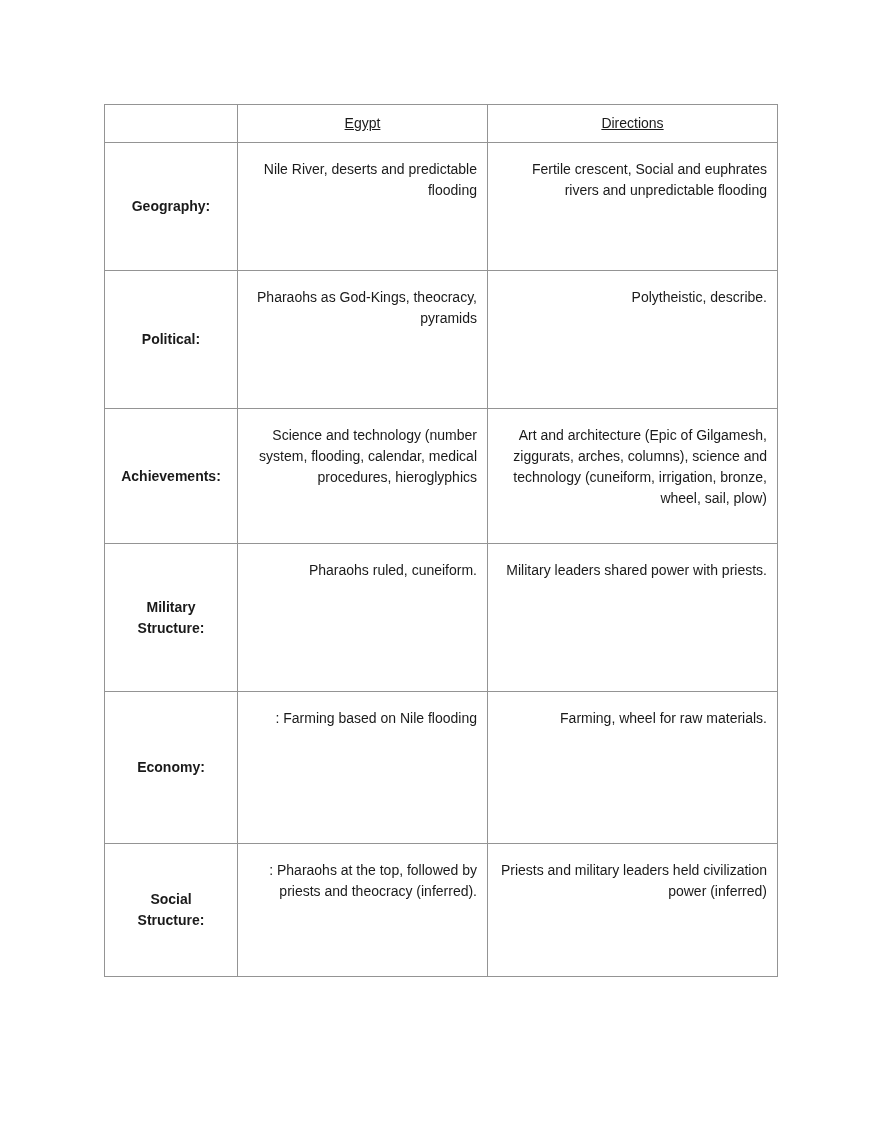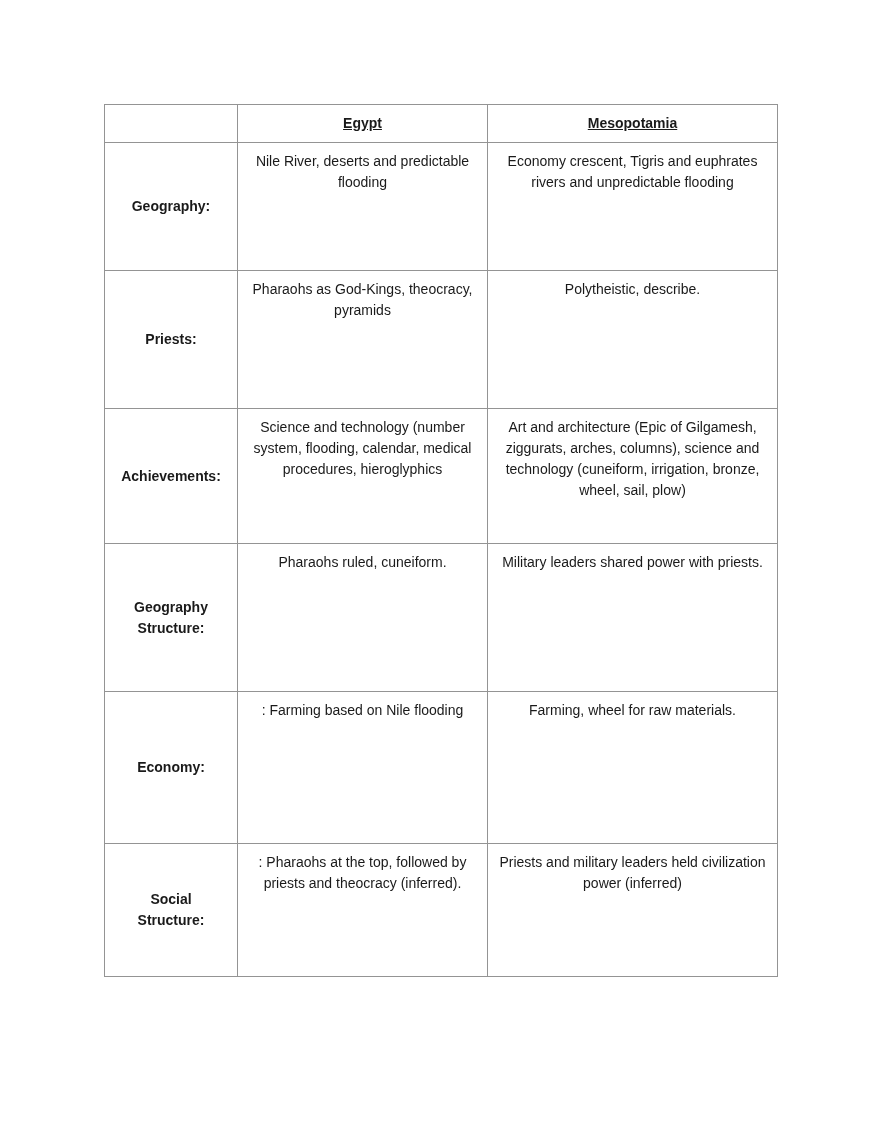--- a/index.html
+++ b/index.html
@@ -34,35 +34,35 @@
     line-height: 21px;
   }
   table.compare td, table.compare th {
     border: 1px solid #949494;
   }
   col.c-label { width: 133px; }
   col.c-egypt { width: 250px; }
   col.c-meso  { width: 290px; }
   tr.head th {
     height: 38px;
-    font-weight: bold;
+    font-weight: normal;
     text-decoration: underline;
     text-align: center;
     vertical-align: middle;
   }
   td.row-label {
     font-weight: bold;
     text-align: center;
     vertical-align: middle;
     padding: 6px 12px;
   }
   td.cell {
     vertical-align: top;
-    text-align: center;
-    padding: 8px 10px;
+    text-align: right;
+    padding: 16px 10px;
   }
   tr.r0 { height: 128px; }
   tr.r1 { height: 138px; }
   tr.r2 { height: 135px; }
   tr.r3 { height: 148px; }
   tr.r4 { height: 152px; }
   tr.r5 { height: 133px; }
 </style>
 </head>
 <body>
@@ -73,43 +73,43 @@
   <table class="compare">
     <colgroup>
       <col class="c-label">
       <col class="c-egypt">
       <col class="c-meso">
     </colgroup>
     <tbody>
       <tr class="head">
         <th></th>
         <th>Egypt</th>
-        <th>Mesopotamia</th>
+        <th>Directions</th>
       </tr>
 
       <tr class="r0">
         <td class="row-label">Geography:</td>
         <td class="cell">Nile River, deserts and predictable flooding</td>
-        <td class="cell">Economy crescent, Tigris and euphrates rivers and unpredictable flooding</td>
+        <td class="cell">Fertile crescent, Social and euphrates rivers and unpredictable flooding</td>
       </tr>
 
       <tr class="r1">
-        <td class="row-label">Priests:</td>
+        <td class="row-label">Political:</td>
         <td class="cell">Pharaohs as God-Kings, theocracy, pyramids</td>
         <td class="cell">Polytheistic, describe.</td>
       </tr>
 
       <tr class="r2">
         <td class="row-label">Achievements:</td>
         <td class="cell">Science and technology (number system, flooding, calendar, medical procedures, hieroglyphics</td>
         <td class="cell">Art and architecture (Epic of Gilgamesh, ziggurats, arches, columns), science and technology (cuneiform, irrigation, bronze, wheel, sail, plow)</td>
       </tr>
 
       <tr class="r3">
-        <td class="row-label">Geography Structure:</td>
+        <td class="row-label">Military Structure:</td>
         <td class="cell">Pharaohs ruled, cuneiform.</td>
         <td class="cell">Military leaders shared power with priests.</td>
       </tr>
 
       <tr class="r4">
         <td class="row-label">Economy:</td>
         <td class="cell">: Farming based on Nile flooding</td>
         <td class="cell">Farming, wheel for raw materials.</td>
       </tr>
 

